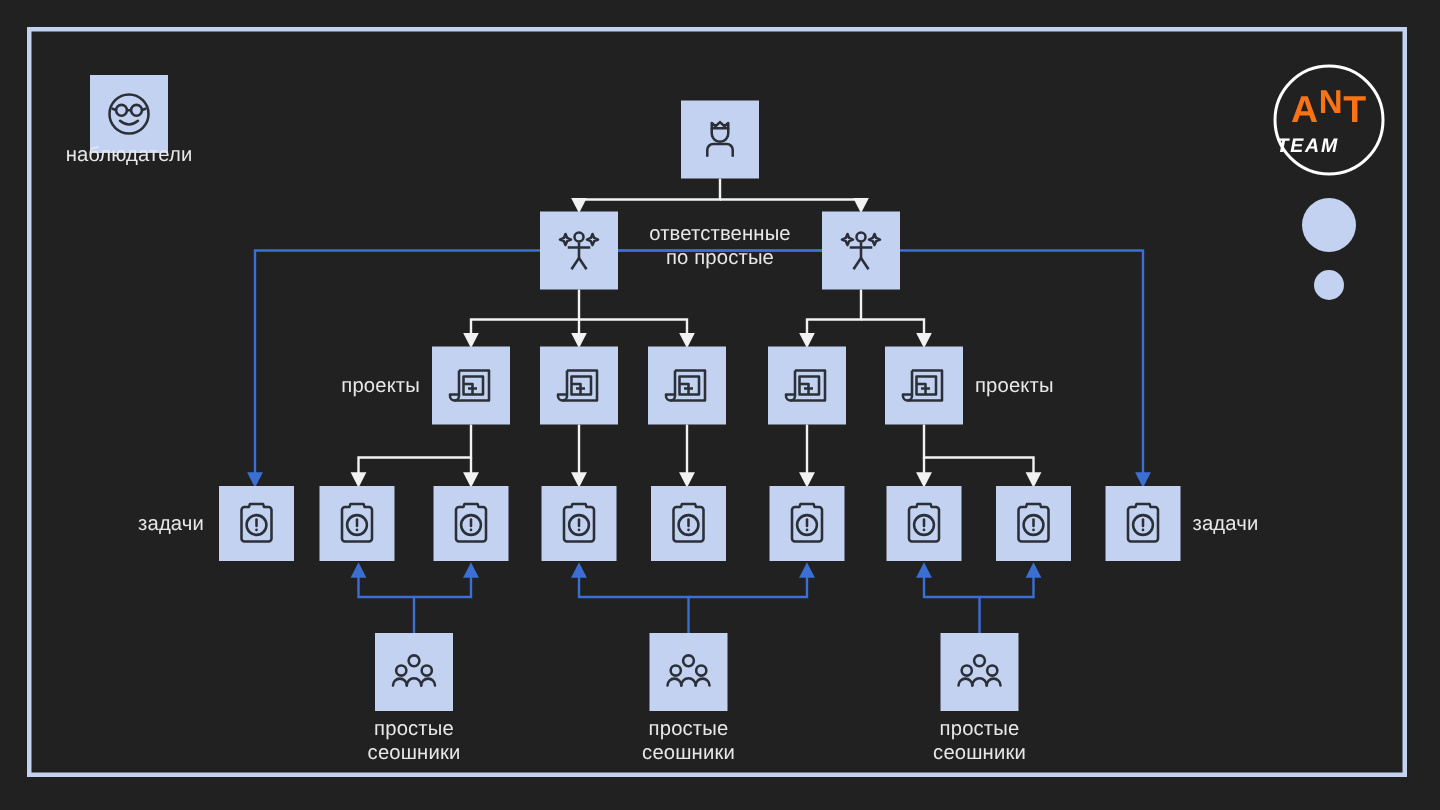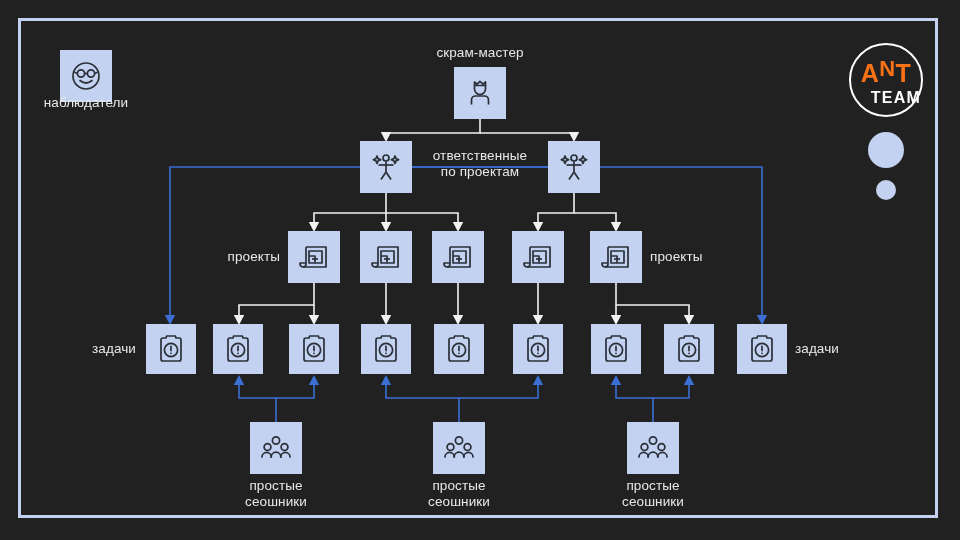--- a/index.html
+++ b/index.html
@@ -71,25 +71,26 @@
     font-size: 25px;
     font-weight: bold;
     letter-spacing: 0.5px;
     font-family: "Liberation Sans", sans-serif;
   }
   #logo-ant .up { position: relative; top: -6px; font-size: 22px; }
   #logo-team {
     position: absolute;
     width: 100%;
     top: 44px;
-    text-align: right;
+    text-align: left;
     color: #ffffff;
-    font-size: 16px;
+    font-size: 13px;
     font-weight: bold;
     letter-spacing: 1.2px;
+    font-style: italic;
   }
   .dot {
     position: absolute;
     background: #c3d2f0;
     border-radius: 50%;
   }
   #dot-big { left: 868px; top: 132px; width: 36px; height: 36px; }
   #dot-small { left: 876px; top: 180px; width: 20px; height: 20px; }
 </style>
 </head>
@@ -159,21 +160,20 @@
         <circle cx="23" cy="15.5" r="3.6"></circle>
         <path d="M16.6,15.5 L19.4,15.5"></path>
         <path d="M9.4,15.5 L6.5,14.2"></path>
         <path d="M26.6,15.5 L29.5,14.2"></path>
         <path d="M12,22.5 Q18,27.5 24,22.5" stroke-linecap="round"></path>
       </svg>
     </span>
   </div>
   <div class="label" style="left:26px;top:95px;width:120px;">наблюдатели</div>
 
-  <div class="label" style="left:400px;top:45px;width:160px;">скрам-мастер</div>
   <div class="node" style="left:454px;top:67px;width:52px;height:52px;">
     <span>
       <svg width="34" height="34" viewBox="0 0 34 34" fill="none" stroke="#2b2f38" stroke-width="1.7" stroke-linejoin="round">
         <path d="M11.5,9.5 L11.5,6 L14,8.2 L17,5.4 L20,8.2 L22.5,6 L22.5,9.5 Z"></path>
         <path d="M11.5,9.5 L11.5,13 A5.5,5.5 0 0 0 22.5,13 L22.5,9.5"></path>
         <path d="M8.5,28.5 L8.5,24 A4,4 0 0 1 12.5,20 L21.5,20 A4,4 0 0 1 25.5,24 L25.5,28.5"></path>
       </svg>
     </span>
   </div>
 
@@ -184,21 +184,21 @@
         <path d="M18,12.5 L18,23"></path>
         <path d="M10.5,16 L25.5,16"></path>
         <path d="M18,23 L13,30.5"></path>
         <path d="M18,23 L23,30.5"></path>
         <path d="M9,7 L10.1,9.6 L12.7,10.7 L10.1,11.8 L9,14.4 L7.9,11.8 L5.3,10.7 L7.9,9.6 Z"></path>
         <path d="M27,7 L28.1,9.6 L30.7,10.7 L28.1,11.8 L27,14.4 L25.9,11.8 L23.3,10.7 L25.9,9.6 Z"></path>
       </svg>
     </span>
   </div>
   <div class="label" style="left:418px;top:148px;width:124px;">ответственные
-по проектам</div>
+по простые</div>
   <div class="node" style="left:548px;top:141px;width:52px;height:52px;">
     <span>
       <svg width="36" height="36" viewBox="0 0 36 36" fill="none" stroke="#2b2f38" stroke-width="1.7" stroke-linejoin="round">
         <circle cx="18" cy="9" r="3"></circle>
         <path d="M18,12.5 L18,23"></path>
         <path d="M10.5,16 L25.5,16"></path>
         <path d="M18,23 L13,30.5"></path>
         <path d="M18,23 L23,30.5"></path>
         <path d="M9,7 L10.1,9.6 L12.7,10.7 L10.1,11.8 L9,14.4 L7.9,11.8 L5.3,10.7 L7.9,9.6 Z"></path>
         <path d="M27,7 L28.1,9.6 L30.7,10.7 L28.1,11.8 L27,14.4 L25.9,11.8 L23.3,10.7 L25.9,9.6 Z"></path>

